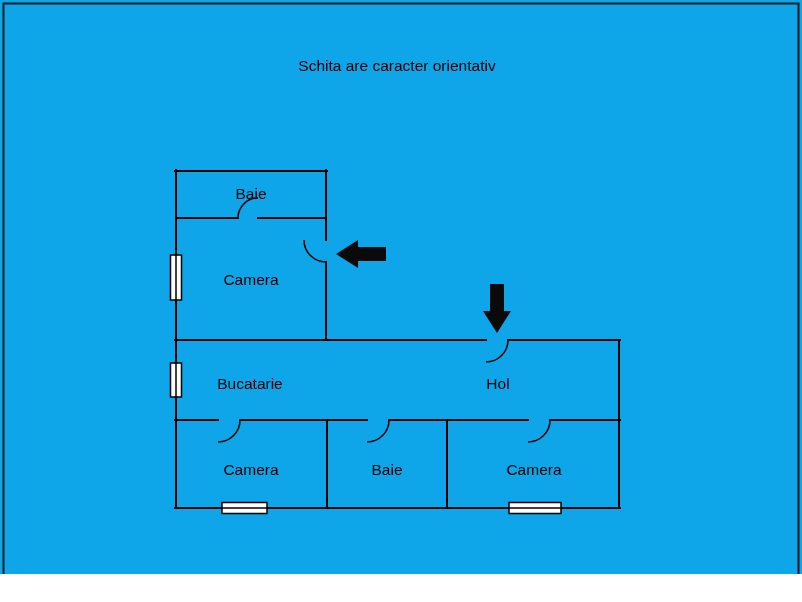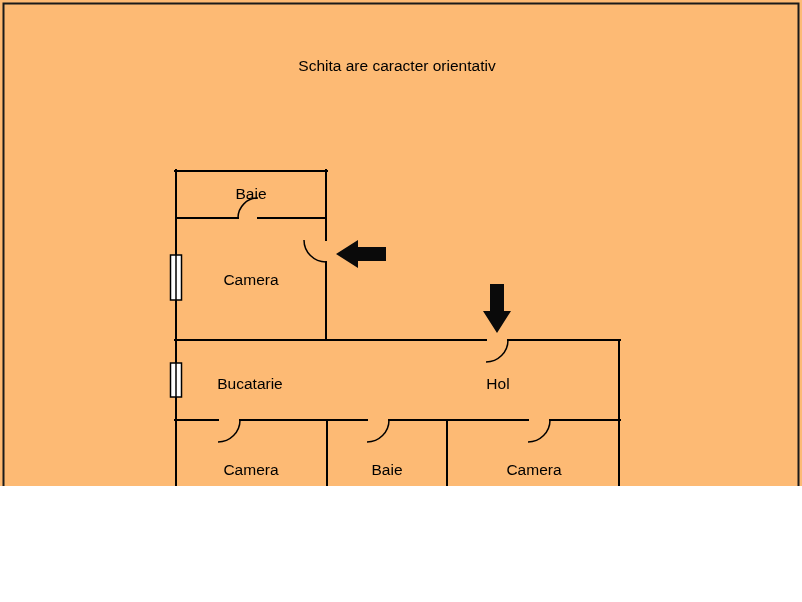--- a/index.html
+++ b/index.html
@@ -4,22 +4,22 @@
 <style>
   html, body {
     margin: 0;
     padding: 0;
     background: #ffffff;
     font-family: "Liberation Sans", sans-serif;
   }
   .page {
     position: relative;
     width: 802px;
-    height: 486px;
-    background: #fdba74;
+    height: 574px;
+    background: #0ea5e9;
     overflow: hidden;
   }
   svg { display: block; }
   text {
     font-family: "Liberation Sans", sans-serif;
     fill: #000000;
   }
   .room-label { font-size: 15.5px; }
   .title-label { font-size: 15.5px; }
 </style>

